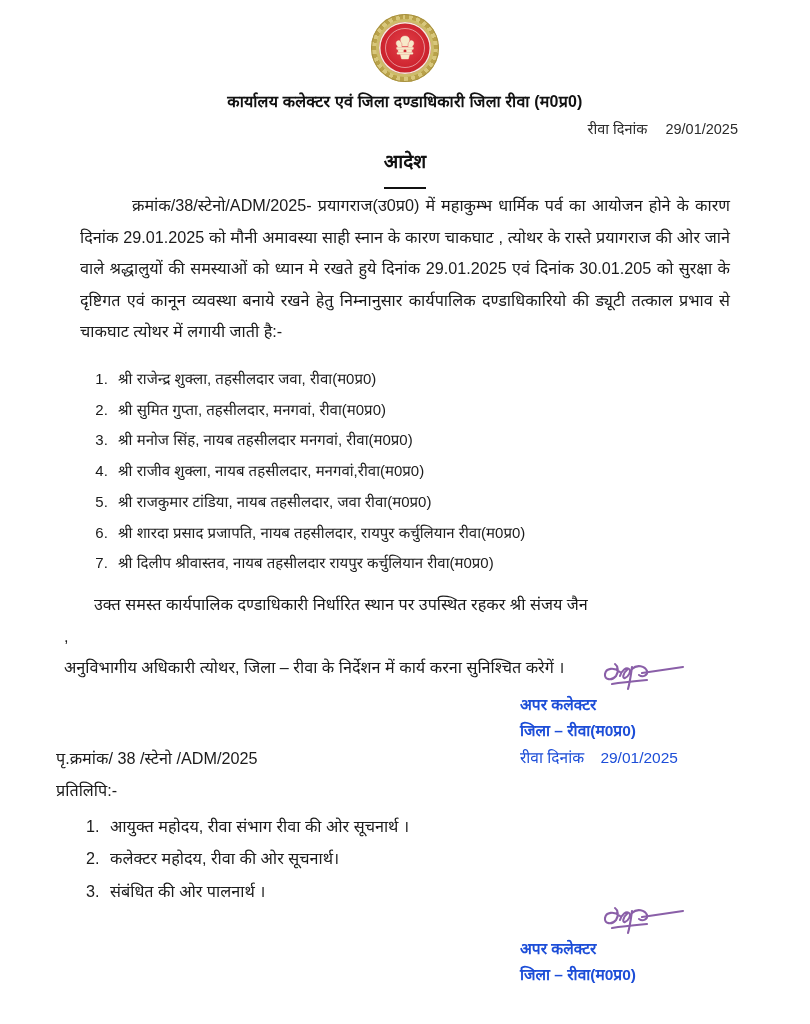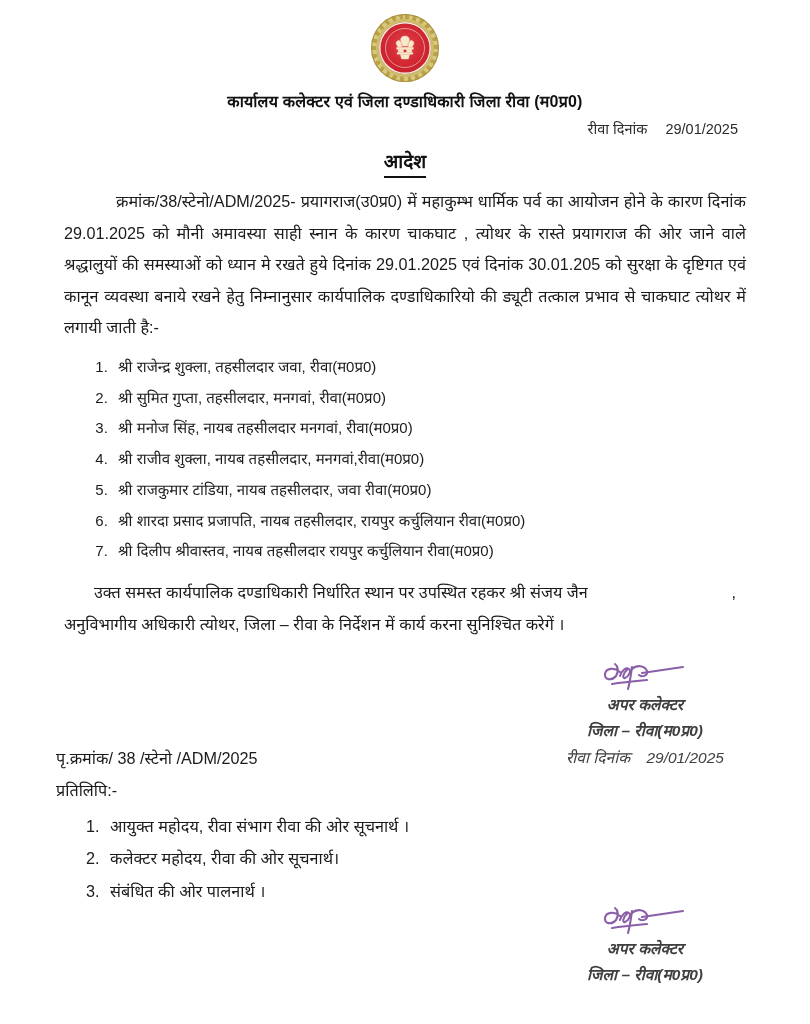--- a/index.html
+++ b/index.html
@@ -99,32 +99,32 @@
 
   .order-heading {
     margin-top: 10px;
     text-align: center;
     font-size: 19px;
     font-weight: bold;
     color: #111;
   }
   .order-heading span {
     border-bottom: 2px solid #111;
-    padding-bottom: 4px;
+    padding-bottom: 15px;
   }
 
   
   .body-block {
     margin: 12px 64px 0 64px;
     font-size: 16.2px;
     line-height: 1.95;
     color: #1b1b1b;
     text-align: justify;
   }
-  .body-block p { margin: 0; }
+  .body-block p { margin: 16px; }
   .body-block p.indent { text-indent: 52px; }
 
   
   ol.officer-list {
     margin: 8px 64px 0 64px;
     padding-left: 48px;
     font-size: 15px;
     line-height: 2.05;
     color: #1b1b1b;
   }
@@ -132,40 +132,39 @@
 
   
   .closing-block {
     margin: 10px 64px 0 64px;
     font-size: 16.2px;
     line-height: 1.95;
     color: #1b1b1b;
   }
   .closing-line-1 {
     display: flex;
-    justify-content: space-between;
+    justify-content: flex-end;
     align-items: baseline;
+    flex-direction: column;
   }
   .closing-line-1 .txt { text-indent: 30px; }
   .closing-line-1 .tail-comma { padding-right: 10px; }
   .approved-line {
     margin-top: 6px;
     font-weight: bold;
     font-size: 16.5px;
     color: #111;
   }
 
   
   .sig-block {
-    text-align: center;
     font-size: 15.5px;
     line-height: 1.65;
     font-weight: bold;
-    color: #404040;
-    font-style: italic;
+    color: #1d4ed8;
   }
   .sig-block .sig-mark {
     height: 34px;
     display: flex;
     justify-content: center;
     align-items: flex-end;
   }
   .sig-block .sig-line { font-weight: bold; }
   .sig-block .sig-date {
     font-weight: normal;

